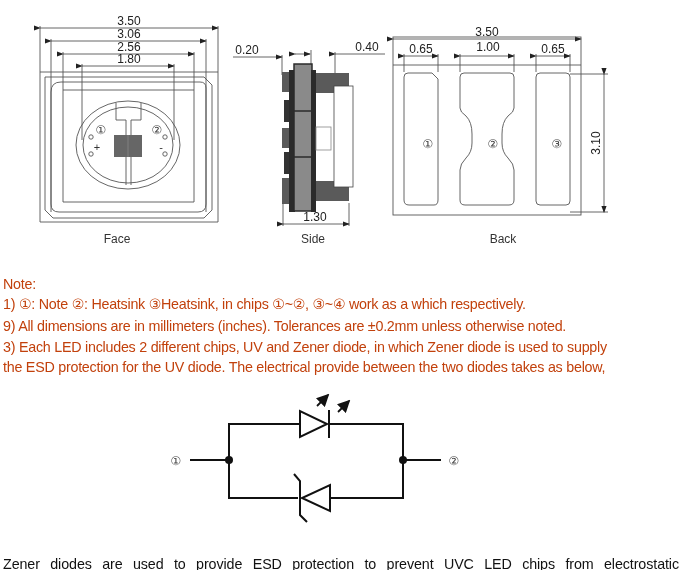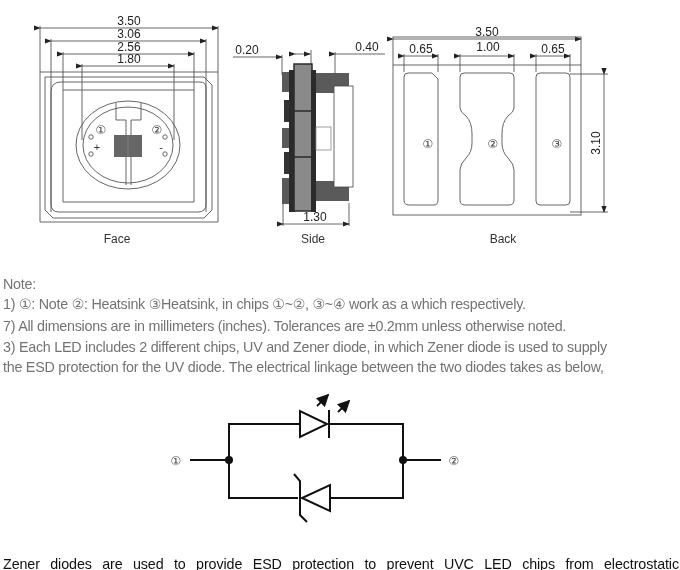--- a/index.html
+++ b/index.html
@@ -4,21 +4,21 @@
 <style>
   html, body { margin:0; padding:0; background:#ffffff; }
   body { width:680px; height:570px; position:relative; overflow:hidden;
          font-family:"Liberation Sans", sans-serif; color:#111; }
   svg text { font-family:"Liberation Sans", sans-serif; }
   .dim { font-size:12px; fill:#222; }
   .cap { font-size:12px; fill:#333; }
   .circ { font-family:"DejaVu Serif", serif; font-size:12px; fill:#444; }
   .ln { stroke:#555; stroke-width:0.9; fill:none; }
   .note { position:absolute; left:3px; font-size:14.3px; line-height:19px; white-space:nowrap;
-          font-family:"Liberation Sans", sans-serif; color:#737373; letter-spacing:-0.25px; }
+          font-family:"Liberation Sans", sans-serif; color:#c2410c; letter-spacing:-0.25px; }
   .ci { font-family:"DejaVu Sans", sans-serif; font-size:14px; }
   #para { position:absolute; left:3px; top:555px; width:676px; font-size:14.3px; line-height:19px;
           text-align:justify; text-align-last:justify; letter-spacing:-0.1px; }
 </style>
 </head>
 <body>
 
 <svg width="680" height="260" style="position:absolute;left:0;top:0">
   <defs>
     <marker id="ar" markerWidth="8" markerHeight="6" refX="7" refY="3" orient="auto">
@@ -145,23 +145,23 @@
     <line class="ln" x1="570" y1="74" x2="608" y2="74"></line>
     <line class="ln" x1="570" y1="212" x2="608" y2="212"></line>
     <line class="ln" x1="604" y1="74" x2="604" y2="212" marker-start="url(#ar)" marker-end="url(#ar)"></line>
     <text class="dim" x="0" y="0" text-anchor="middle" transform="translate(600,143) rotate(-90)">3.10</text>
     <text class="cap" x="503" y="243" text-anchor="middle">Back</text>
   </g>
 </svg>
 
 <div class="note" style="top:275px">Note:</div>
 <div class="note" style="top:295px"><span>1) </span><span class="ci">①</span><span>: Note </span><span class="ci">②</span><span>: Heatsink </span><span class="ci">③</span><span>Heatsink, in chips </span><span class="ci">①</span><span>~</span><span class="ci">②</span><span>, </span><span class="ci">③</span><span>~</span><span class="ci">④</span><span> work as a which respectively.</span></div>
-<div class="note" style="top:317px">7) All dimensions are in millimeters (inches). Tolerances are ±0.2mm unless otherwise noted.</div>
+<div class="note" style="top:317px">9) All dimensions are in millimeters (inches). Tolerances are ±0.2mm unless otherwise noted.</div>
 <div class="note" style="top:338px">3) Each LED includes 2 different chips, UV and Zener diode, in which Zener diode is used to supply</div>
-<div class="note" style="top:358px">the ESD protection for the UV diode. The electrical linkage between the two diodes takes as below,</div>
+<div class="note" style="top:358px">the ESD protection for the UV diode. The electrical provide between the two diodes takes as below,</div>
 
 <svg width="680" height="150" style="position:absolute;left:0;top:385px">
   <defs>
     <marker id="ar2" markerWidth="7" markerHeight="7" refX="6" refY="3.5" orient="auto">
       <path d="M0,0 L7,3.5 L0,7 z" fill="#111"></path>
     </marker>
   </defs>
   <g stroke="#111" stroke-width="2" fill="none">
     <polyline points="229,78 229,39 299,39"></polyline>
     <polyline points="329,39 403,39 403,75"></polyline>

